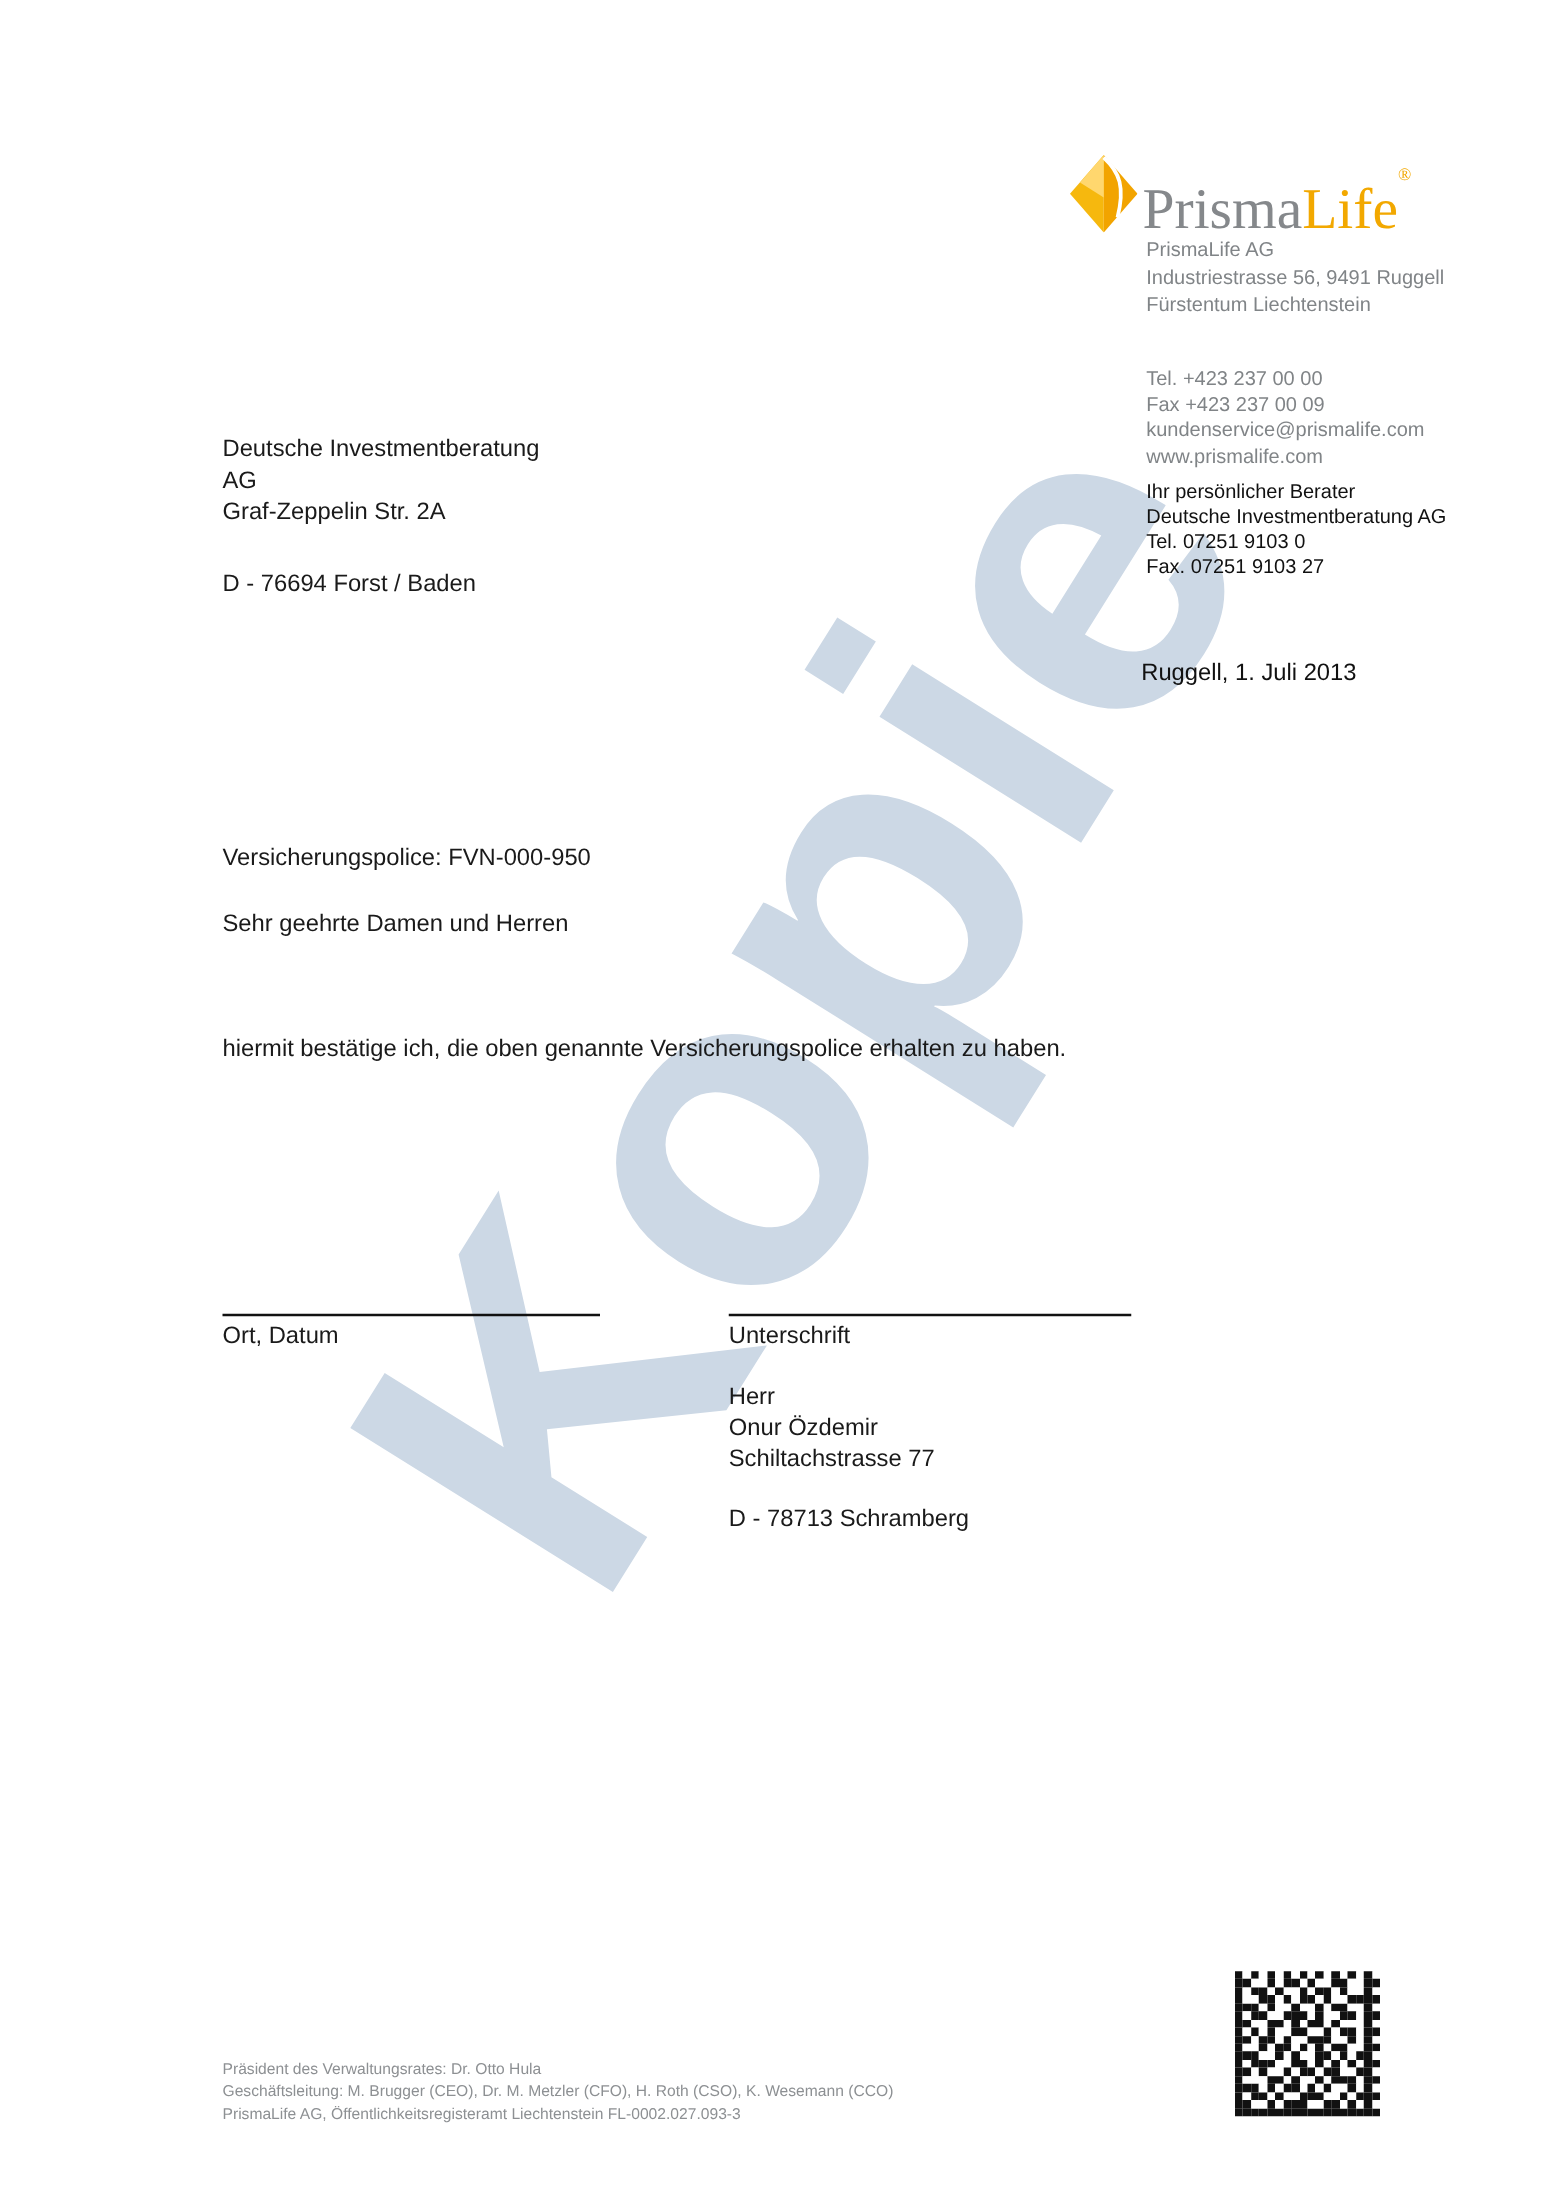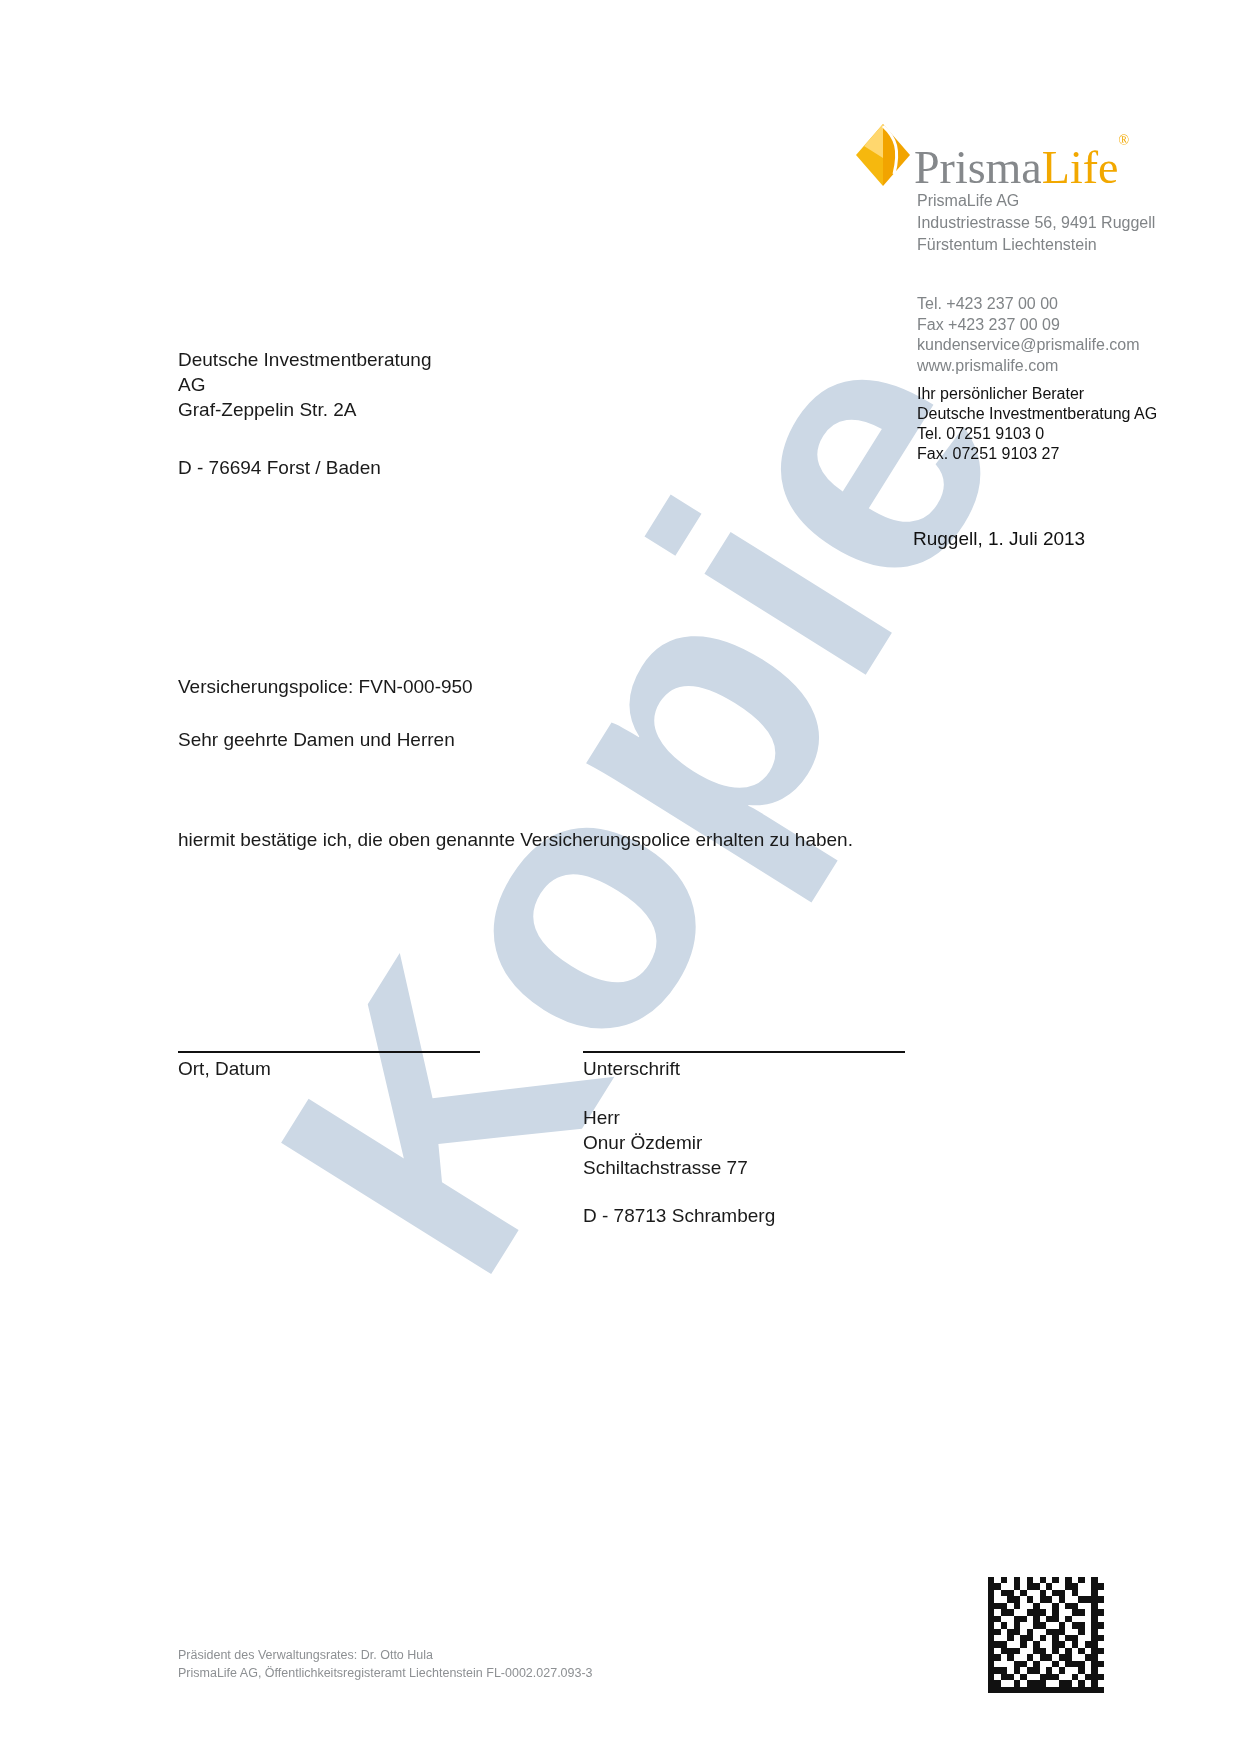--- a/index.html
+++ b/index.html
@@ -436,16 +436,17 @@
       <div class="c1"></div>
       <div class="c1"></div>
       <div class="c1"></div>
       <div class="c1"></div>
       <div class="c1"></div>
       <div class="c1"></div>
     </div>
 
   <div class="abs fg footer">
     <div>Präsident des Verwaltungsrates: Dr. Otto Hula</div>
+    <div>Geschäftsleitung: M. Brugger (CEO), Dr. M. Metzler (CFO), H. Roth (CSO), K. Wesemann (CCO)</div>
     <div>PrismaLife AG, Öffentlichkeitsregisteramt Liechtenstein FL-0002.027.093-3</div>
   </div>
 
 </div>
 
 </body></html>

